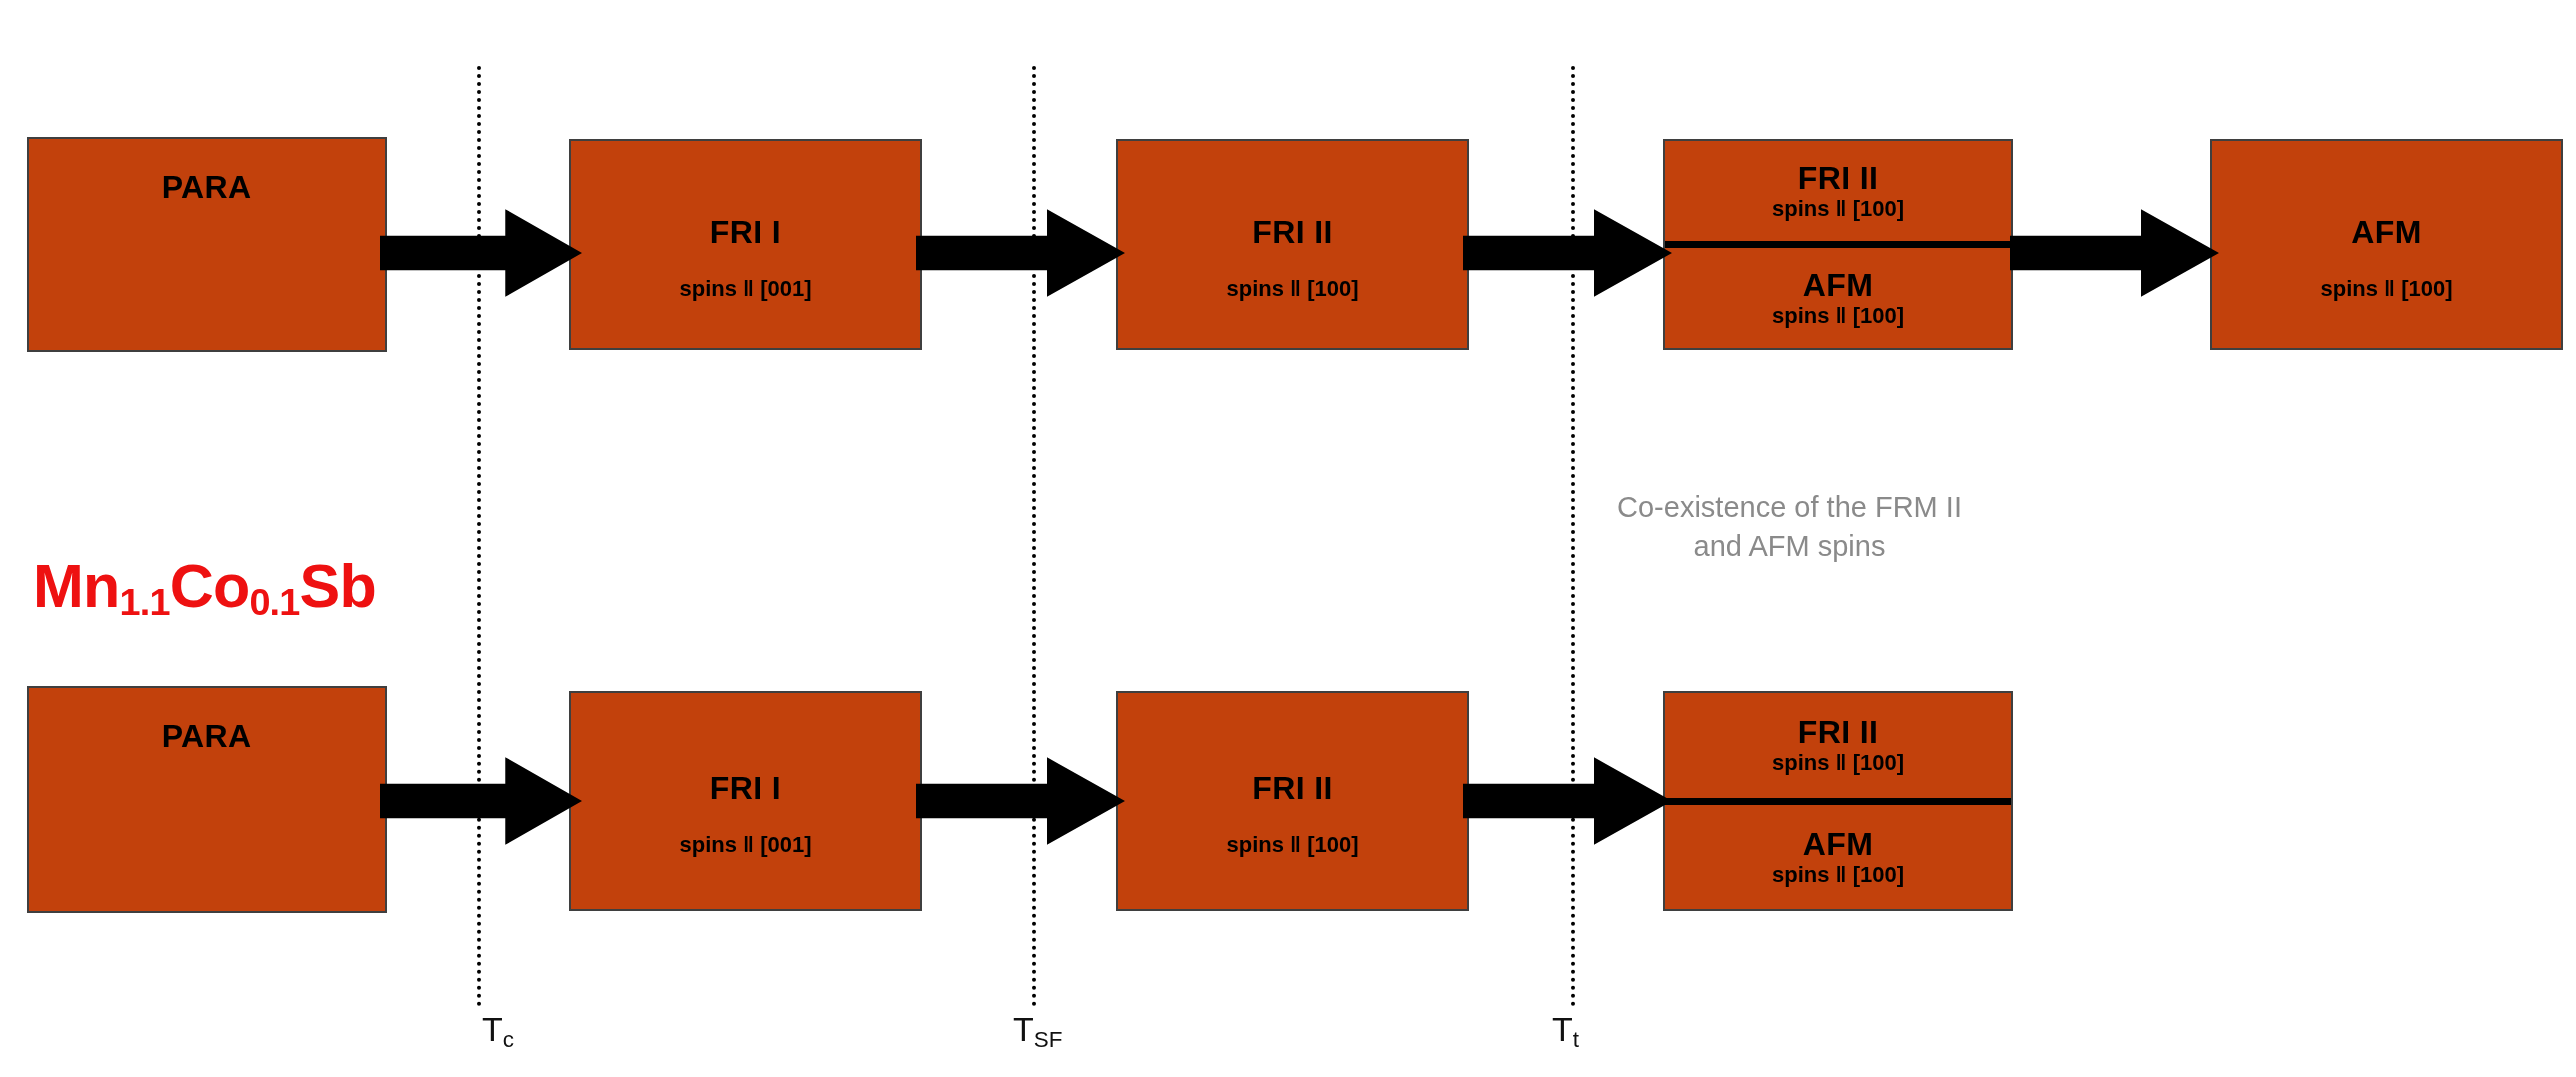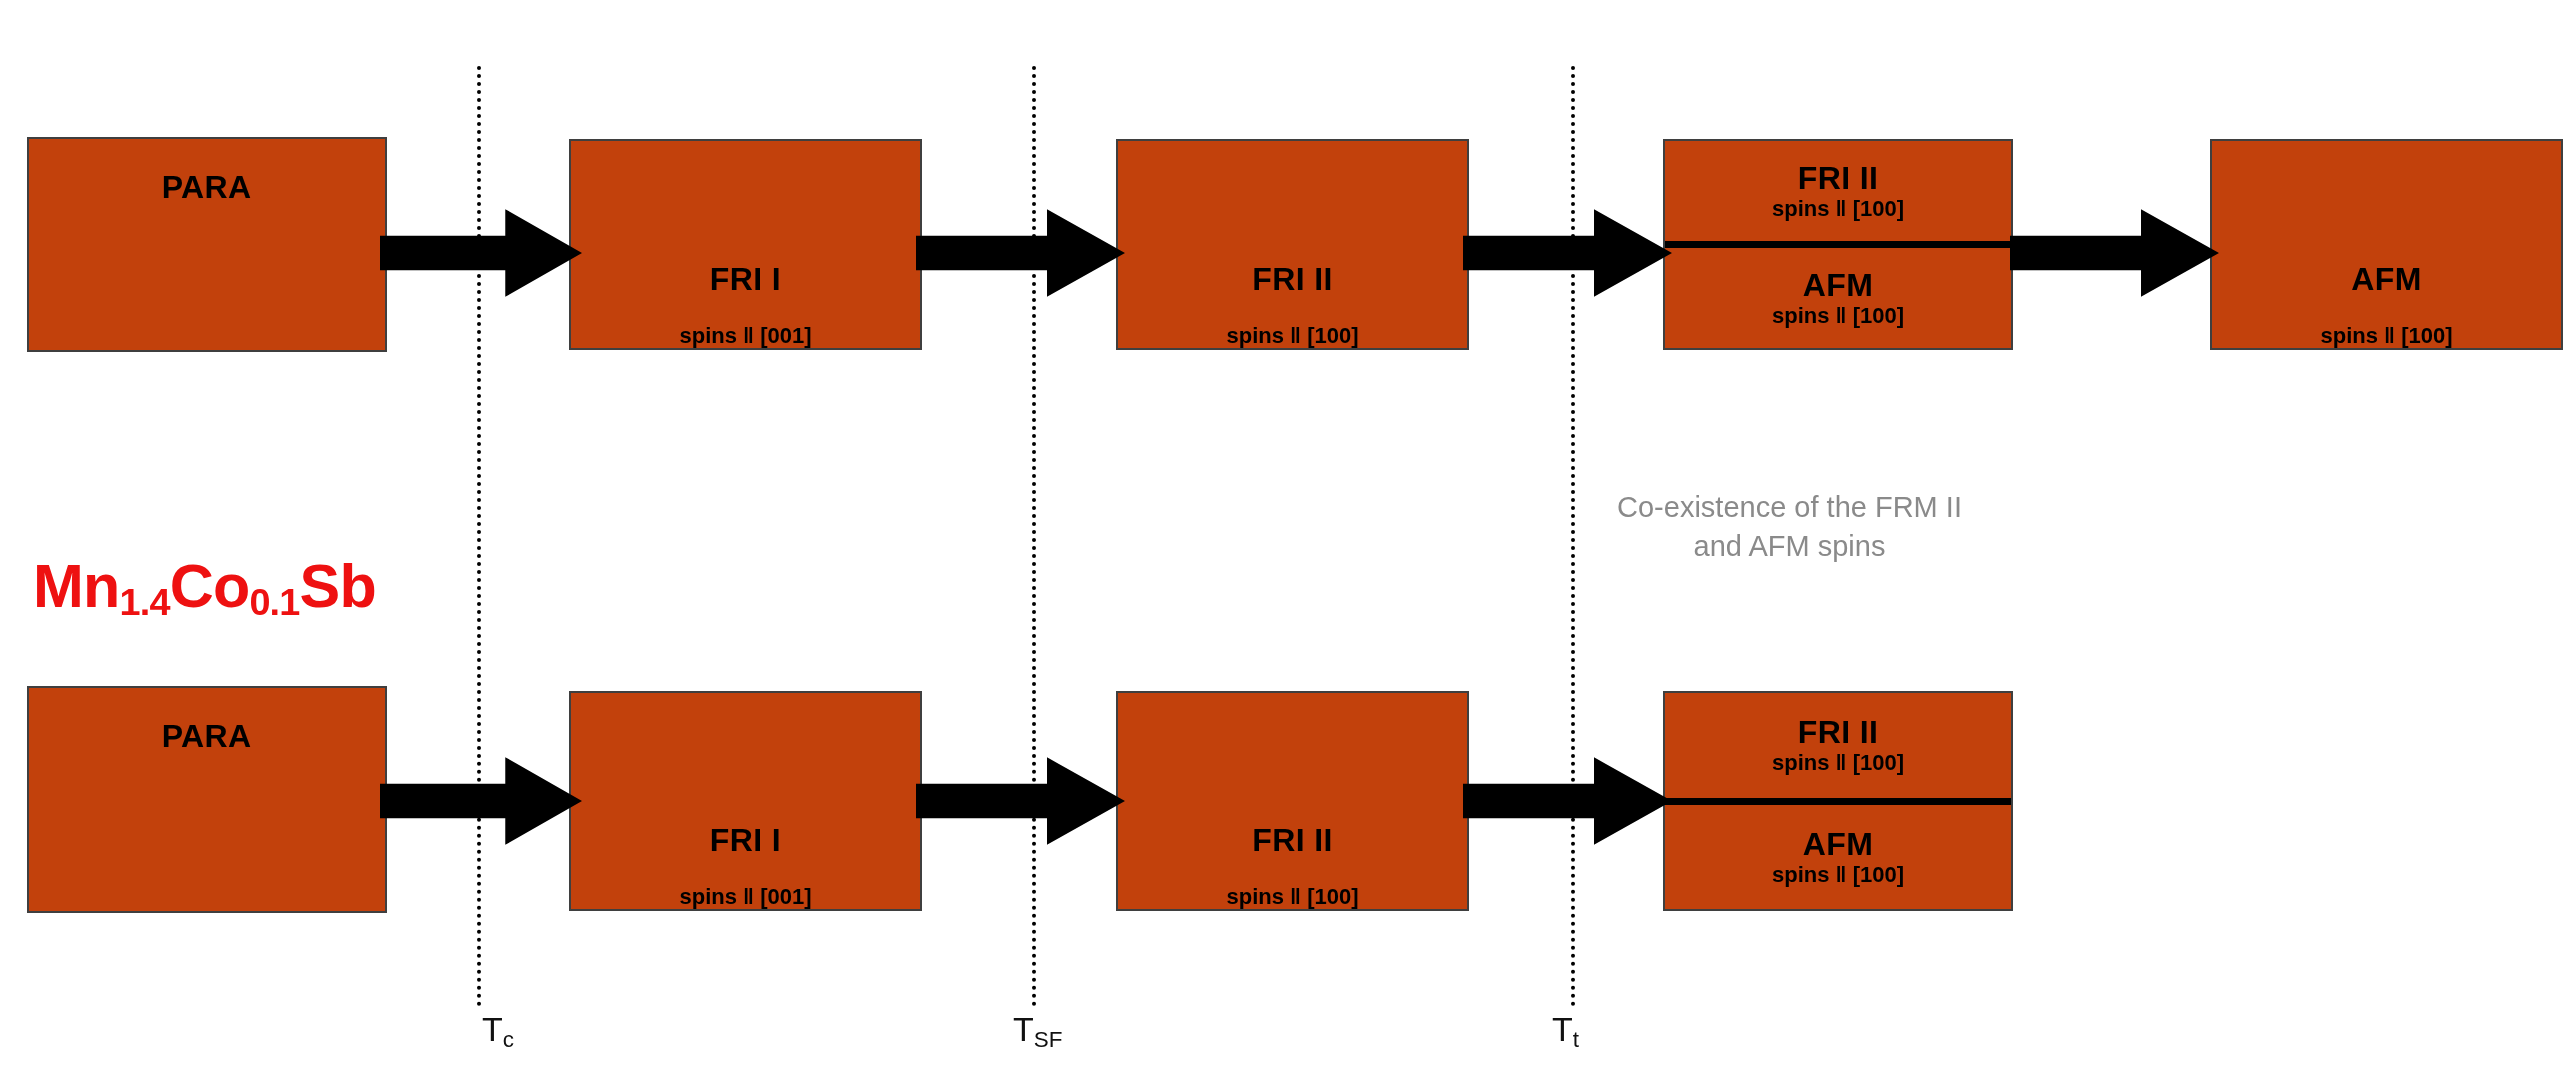--- a/index.html
+++ b/index.html
@@ -58,21 +58,21 @@
     letter-spacing:0.4px;
     line-height:1.1;
   }
   .pbox .phase-spins{
     font-weight:bold;
     font-size:22px;
     text-align:center;
     line-height:1.15;
   }
   
-  .pbox.simple{justify-content:flex-end;padding-top:26.6px;}
+  .pbox.simple{justify-content:center;padding-top:26.6px;}
   .pbox.simple .phase-spins{margin-top:26px;}
   .pbox.simple.onlyname{justify-content:flex-start;padding-top:31px;}
 
   
   .pbox.split{justify-content:flex-start;padding:0;}
   .pbox.split .half{
     flex:1 1 50%;
     display:flex;flex-direction:column;
     align-items:center;justify-content:center;
     padding:1.6px 0;
@@ -112,21 +112,21 @@
     position:relative;
     top:0.26em;
   }
 </style>
 </head>
 <body>
 
 <div class="stage">
 
 
-  <div class="compound" id="compound-2"><span>Mn</span><sub>1.4</sub><span>Co</span><sub>0.1</sub><span>Sb</span></div>
+  <div class="compound" id="compound-2"><span>Mn</span><sub>1.1</sub><span>Co</span><sub>0.1</sub><span>Sb</span></div>
 
   <div class="vline" style="left:477px;"></div>
   <div class="vline" style="left:1032px;"></div>
   <div class="vline" style="left:1571px;"></div>
 
   <div class="arrow" style="left:380px;top:209px;">
     <svg width="202" height="88" viewBox="0 0 258 112">
         <polygon points="0,34 160,34 160,0 258,56 160,112 160,78 0,78" fill="#000000"></polygon>
       </svg>
   </div>

